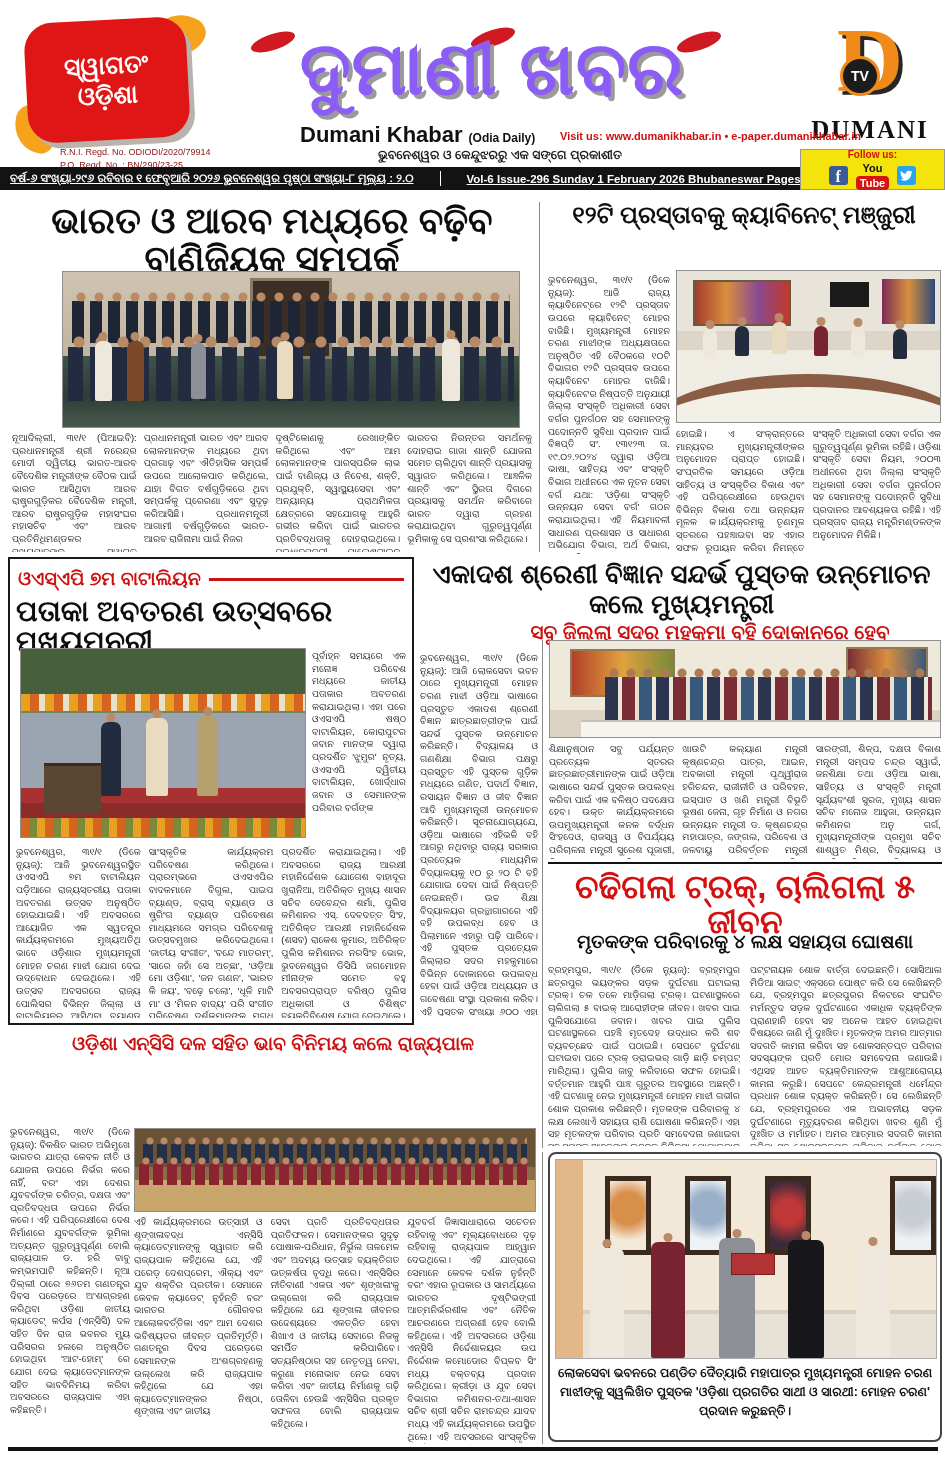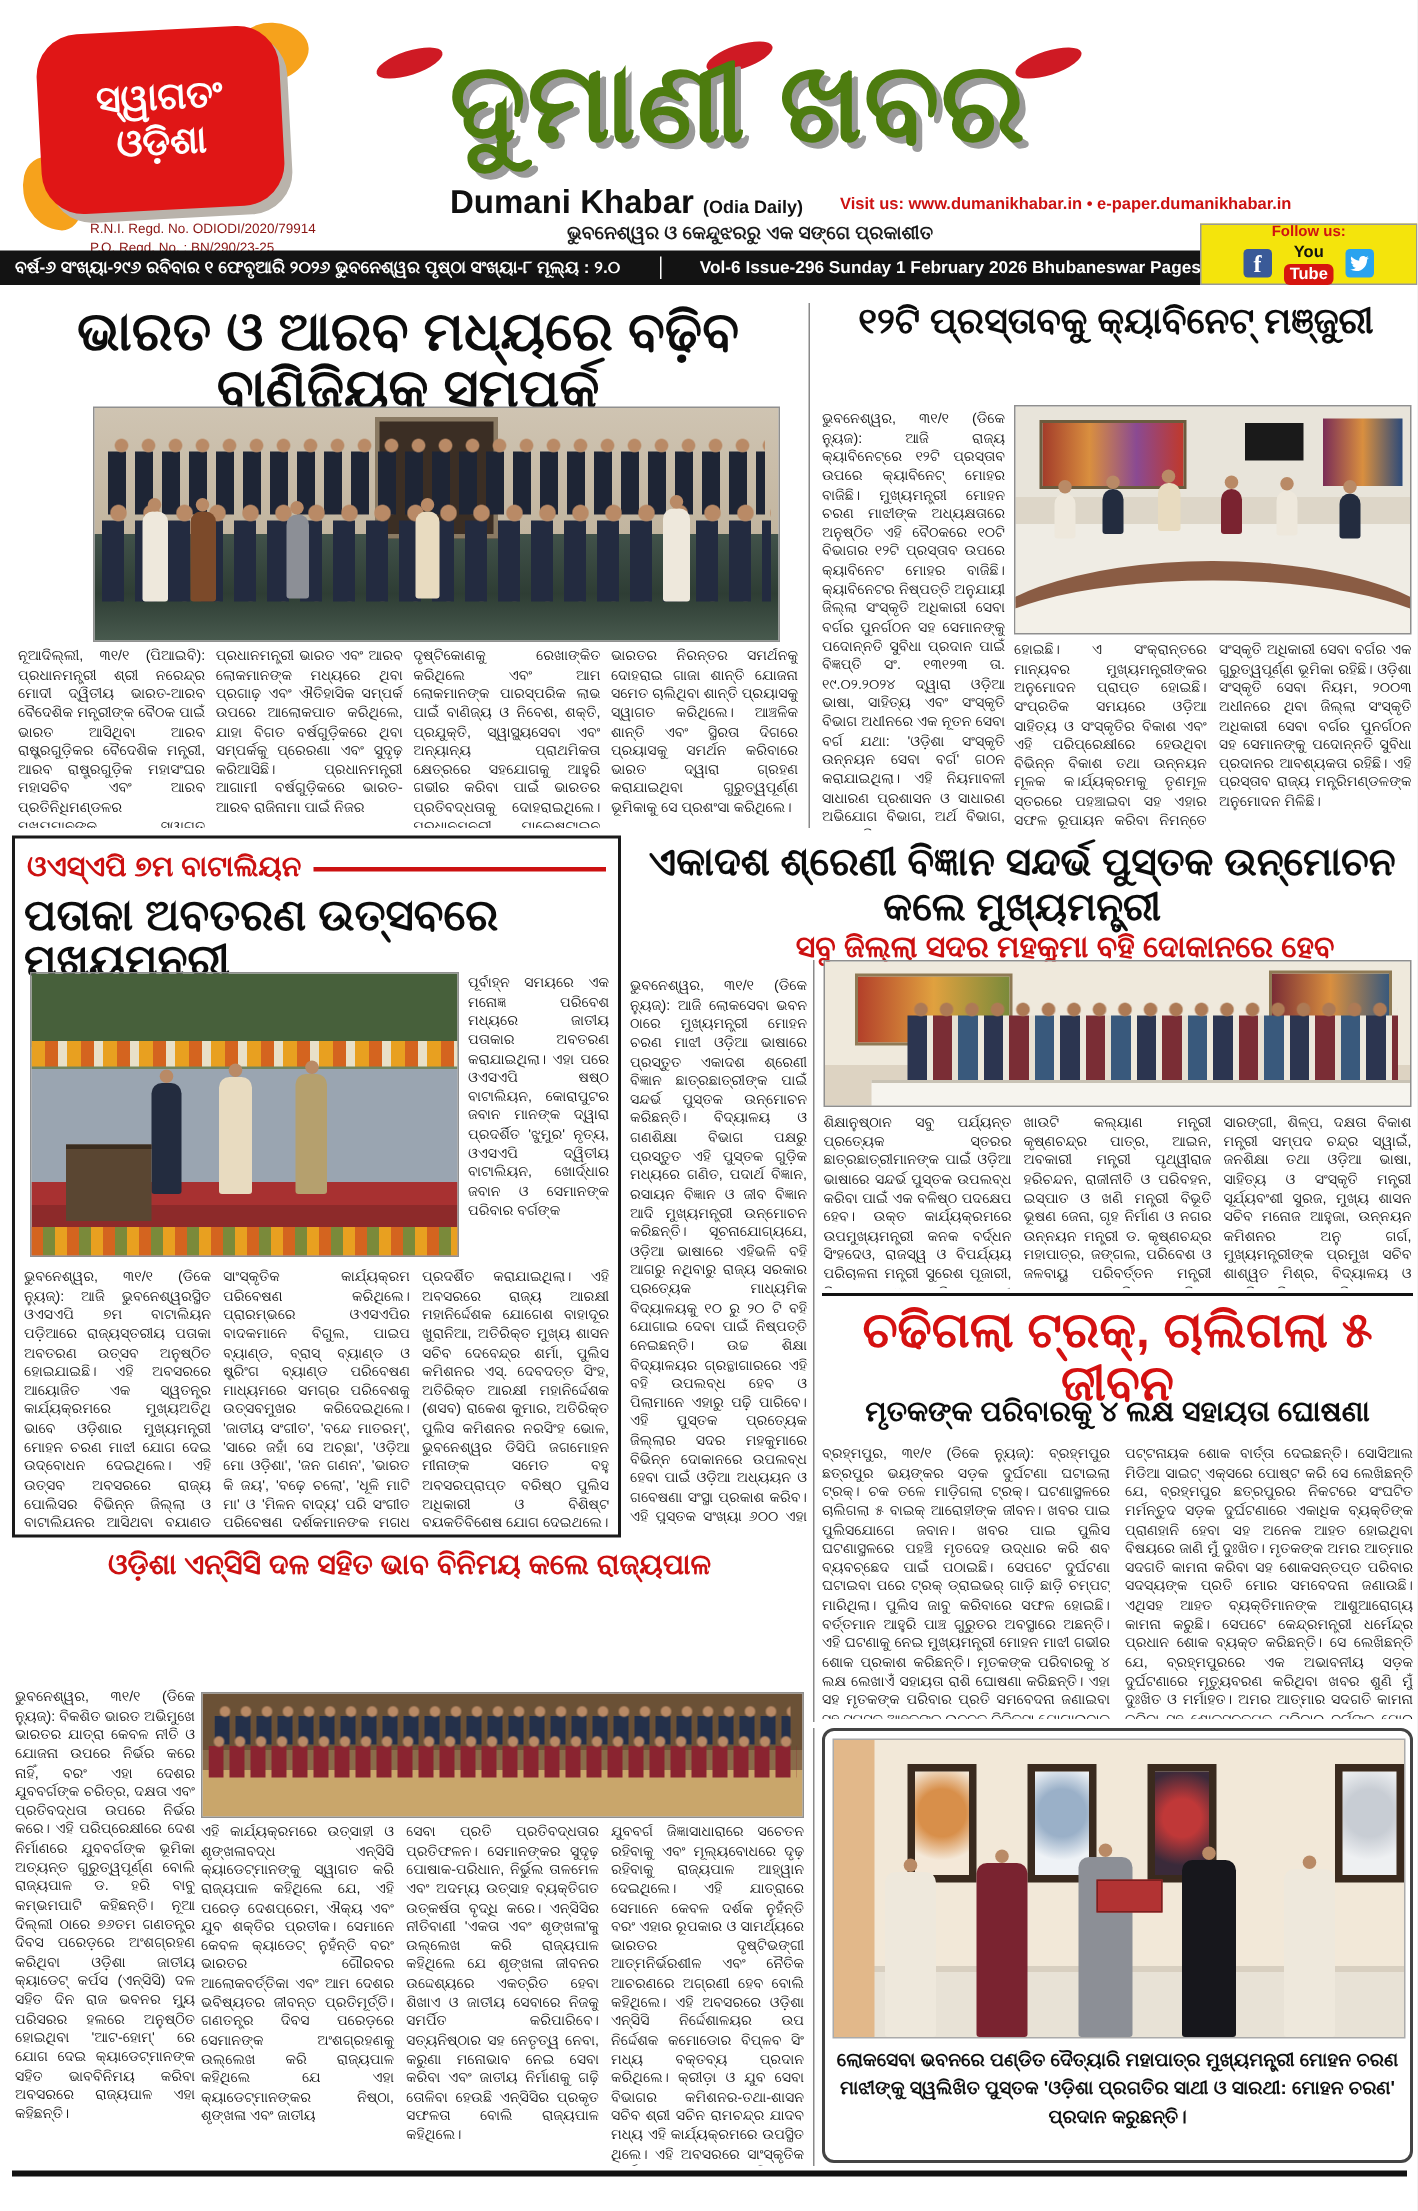--- a/index.html
+++ b/index.html
@@ -8,29 +8,29 @@
   
   .badge{position:absolute;left:26px;top:20px;width:162px;height:120px;}
   .flame{position:absolute;background:#f6a21c;}
   .flame.tr{right:-16px;top:-6px;width:48px;height:42px;border-radius:65% 35% 70% 30%;transform:rotate(22deg);}
   .flame.bl{left:-12px;bottom:-12px;width:42px;height:46px;border-radius:35% 65% 30% 70%;transform:rotate(12deg);}
   .badge-red{position:absolute;inset:0;background:#e01616;border-radius:28px;transform:rotate(-3deg);
              box-shadow:5px 6px 0 #b9b3ab;display:flex;flex-direction:column;align-items:center;justify-content:center;
              color:#fff;font-weight:bold;font-size:25px;line-height:1.2;text-align:center;}
   .rni{position:absolute;left:60px;top:146px;font-size:9px;font-weight:normal;color:#8a1412;line-height:1.45;white-space:nowrap;}
   .m-title{position:absolute;left:192px;top:14px;width:600px;height:110px;display:flex;align-items:center;justify-content:center;
-           font-size:74px;font-weight:900;letter-spacing:1px;color:#4d7c0f;text-shadow:4px 4px 0 #9a9a9a;z-index:2;white-space:nowrap;overflow:hidden;}
+           font-size:74px;font-weight:900;letter-spacing:1px;color:#8b5cf6;text-shadow:4px 4px 0 #9a9a9a;z-index:2;white-space:nowrap;overflow:hidden;}
   .t-acc{position:absolute;background:#cf1a24;border-radius:50%;z-index:1;}
   .m-sub{position:absolute;left:300px;top:122px;display:flex;align-items:baseline;gap:6px;z-index:3;}
   .m-sub .nm{font-size:22px;font-weight:900;color:#101010;}
   .m-sub .sx{font-size:12px;font-weight:bold;color:#101010;}
   .m-visit{position:absolute;left:560px;top:130px;font-size:11px;font-weight:bold;color:#cc1111;z-index:3;white-space:nowrap;}
   .m-publish{position:absolute;left:300px;top:148px;width:400px;text-align:center;font-size:12.5px;font-weight:bold;color:#1c1c1c;z-index:3;}
   .datebar{position:absolute;left:0;top:167px;width:800px;height:23px;background:#131313;color:#fff;display:flex;align-items:center;
-           gap:26px;padding:0 10px;font-size:11.5px;font-weight:bold;box-sizing:border-box;white-space:nowrap;overflow:hidden;}
+           gap:26px;padding:0 10px;font-size:11.5px;font-weight:bold;box-sizing:border-box;white-space:nowrap;overflow:hidden;text-decoration:underline;}
   .datebar .dv{width:1px;height:15px;background:#fff;flex:0 0 auto;}
   .logo{position:absolute;left:796px;top:14px;width:148px;height:134px;text-align:center;}
   .logo-d{font-family:"Liberation Serif",serif;font-size:92px;font-weight:900;color:#f08a18;line-height:1;text-shadow:4px 4px 0 #262626;}
   .logo-tv{position:absolute;left:44px;top:42px;width:34px;height:34px;border-radius:50%;background:#1c1c1c;color:#fff;
            border:3px solid #f08a18;display:flex;align-items:center;justify-content:center;font-weight:900;font-size:14px;}
   .logo-name{position:absolute;left:0;right:0;top:102px;font-family:"Liberation Serif",serif;font-weight:900;font-size:25px;letter-spacing:2px;color:#111;}
   .follow{position:absolute;left:800px;top:149px;width:145px;height:41px;background:#f4e40c;border:1px solid #999;
           display:flex;flex-direction:column;align-items:center;justify-content:center;gap:2px;box-sizing:border-box;}
   .follow-label{color:#d01212;font-weight:900;font-size:10px;line-height:1;}
   .social-row{display:flex;align-items:center;gap:8px;}
@@ -145,20 +145,25 @@
   </div>
   <div class="m-visit">Visit us: www.dumanikhabar.in • e-paper.dumanikhabar.in</div>
   <div class="m-publish">ଭୁବନେଶ୍ୱର ଓ କେନ୍ଦୁଝରରୁ ଏକ ସଙ୍ଗେ ପ୍ରକାଶୀତ</div>
 
   <div class="datebar">
     <span>ବର୍ଷ-୬  ସଂଖ୍ୟା-୨୯୬  ରବିବାର  ୧ ଫେବୃଆରି ୨୦୨୬  ଭୁବନେଶ୍ୱର  ପୃଷ୍ଠା ସଂଖ୍ୟା-୮  ମୂଲ୍ୟ : ୨.୦</span>
     <span class="dv"></span>
     <span>Vol-6  Issue-296  Sunday 1  February  2026  Bhubaneswar  Pages-8  Rs. 2.00</span>
   </div>
 
+  <div class="logo">
+    <div class="logo-d">D</div>
+    <div class="logo-tv">TV</div>
+    <div class="logo-name">DUMANI</div>
+  </div>
   <div class="follow">
     <div class="follow-label">Follow us:</div>
     <div class="social-row">
       <span class="icon-fb">f</span>
       <span class="yt">
         <span>You</span>
         <span class="yt-tube">Tube</span>
       </span>
       <span class="icon-tw">
         <svg width="13" height="13" viewBox="0 0 24 24">

